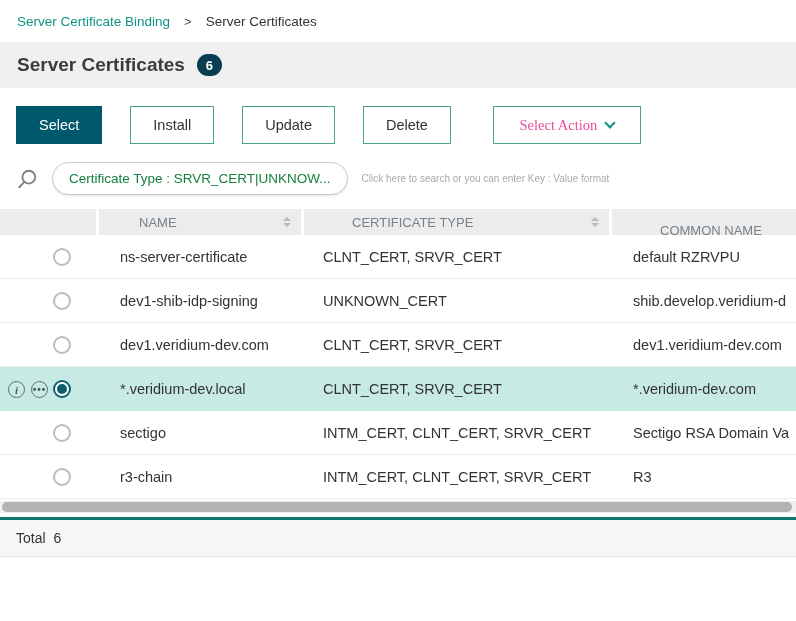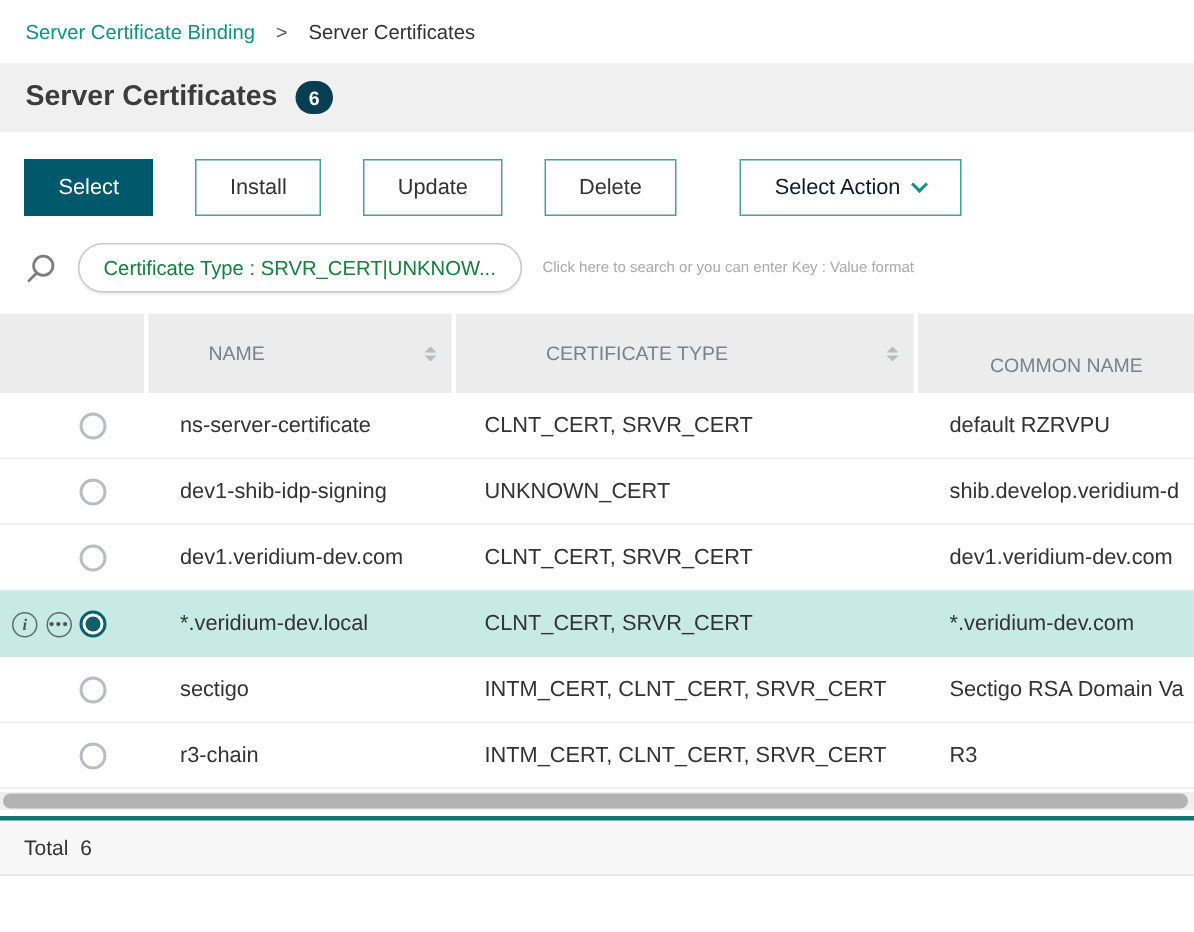--- a/index.html
+++ b/index.html
@@ -18,35 +18,35 @@
 
   
   .title-bar { height:46px; background:#f0f0f0; display:flex; align-items:center; gap:12px; padding:0 17px; }
   .page-title { font-size:19px; font-weight:700; color:#3c3c3c; }
   .count-badge { min-width:25px; height:22px; padding:0 7px; border-radius:12px; background:#083d52; color:#fff; font-size:13px; font-weight:700; display:flex; align-items:center; justify-content:center; }
 
   
   .toolbar { display:flex; align-items:flex-end; gap:28px; padding:18px 16px 14px; }
   .btn { height:38px; display:inline-flex; align-items:center; justify-content:center; padding:0 22px; font-size:14.5px; font-family:inherit; background:#fff; border:1px solid #4aa391; color:#333; cursor:pointer; }
   .btn-primary { background:#00586b; border-color:#00586b; color:#fff; }
-  .btn-action { color:#0f172a; min-width:148px; margin-left:14px; }
+  .btn-action { color:#ec4899; min-width:148px; margin-left:14px;font-family:Liberation Serif, serif; }
   .chev { width:8px; height:8px; border-right:2px solid #0e9383; border-bottom:2px solid #0e9383; transform:rotate(45deg); margin-left:9px; margin-top:-5px; }
 
   
   .search-row { display:flex; align-items:center; gap:14px; padding:4px 16px 14px; }
   .search-icon { display:flex; align-items:center; }
   .filter-chip { border:1px solid #c9c9c9; border-radius:17px; padding:8px 16px; font-size:13.5px; color:#15803d; background:#fff; box-shadow:0 1px 2px rgba(0,0,0,.10); white-space:nowrap; cursor:pointer; }
   .search-placeholder { color:#a9a9a9; font-size:10px; white-space:nowrap; overflow:hidden; cursor:text; flex:1; }
 
   
-  .table-header { display:flex; height:53px; background:#fff; }
+  .table-header { display:flex; height:26px; background:#fff; }
   .th { background:#ececec; color:#76828c; font-size:13px; display:flex; align-items:center; cursor:pointer; }
   .th.c0 { width:96px; }
   .th.c1 { width:202px; margin-left:3px; padding:0 10px 0 40px; justify-content:space-between; }
-  .th.c2 { width:305px; margin-left:3px; padding:0 10px 0 60px; justify-content:space-between; }
+  .th.c2 { width:305px; margin-left:3px; padding:0 10px 0 48px; justify-content:space-between; }
   .th.c3 { flex:1; margin-left:3px; padding:16px 10px 0 48px; }
   .sort { display:inline-flex; flex-direction:column; align-items:center; }
   .sort::before { content:""; border-left:4px solid transparent; border-right:4px solid transparent; border-bottom:4px solid #b4bdc4; margin-bottom:2px; }
   .sort::after  { content:""; border-left:4px solid transparent; border-right:4px solid transparent; border-top:4px solid #b4bdc4; }
 
   
   .row { display:flex; align-items:center; height:44px; border-bottom:1px solid #ececec; font-size:14.5px; background:#fff; cursor:pointer; }
   .row.selected { background:#c7eae5; border-bottom-color:#c7eae5; }
   .cell0 { width:96px; position:relative; height:100%; flex:none; }
   .cell1 { width:205px; padding-left:24px; flex:none; white-space:nowrap; overflow:hidden; }

